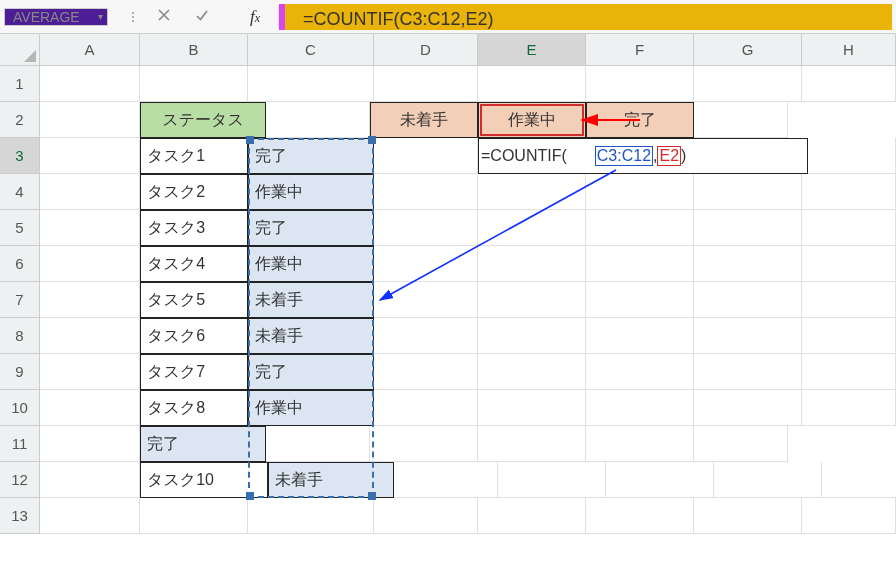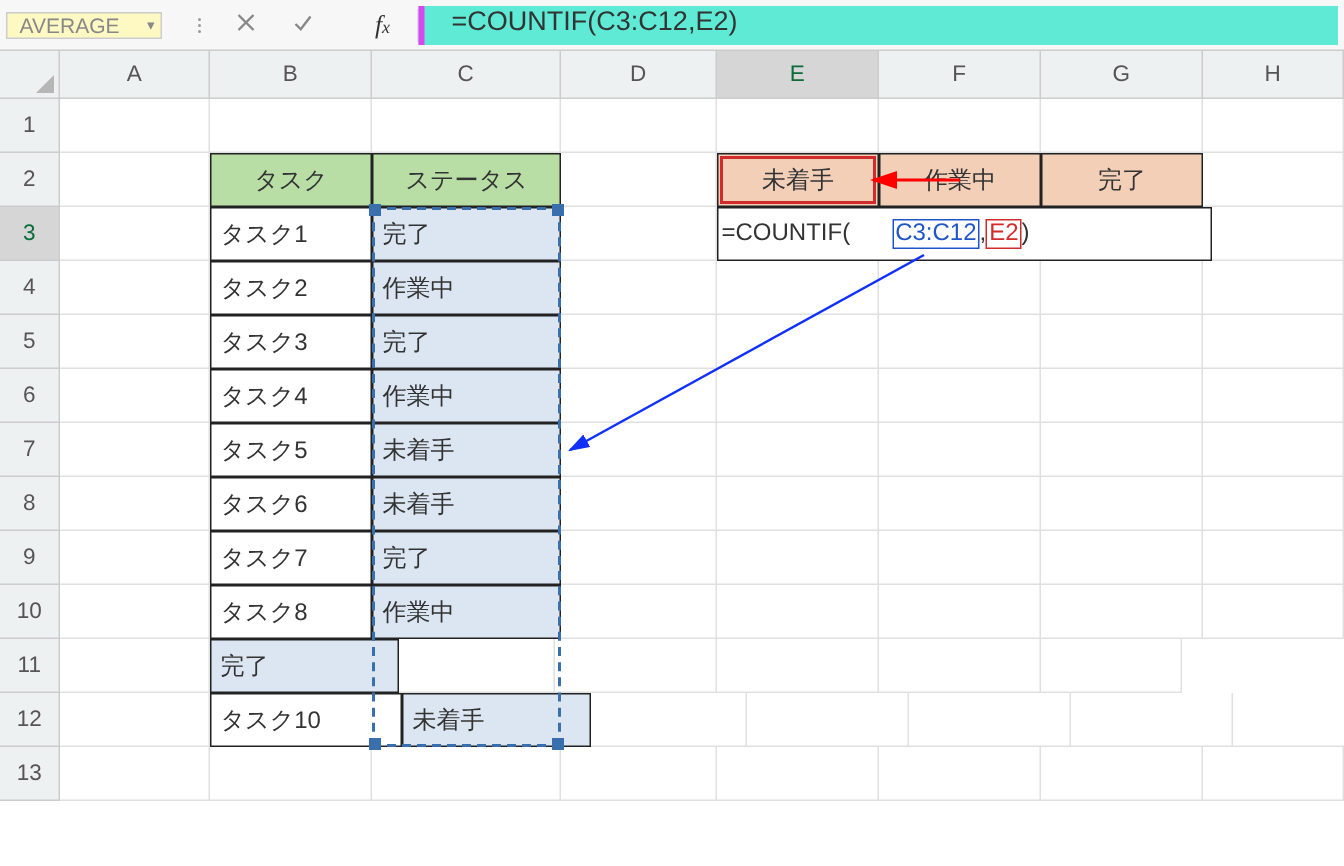--- a/index.html
+++ b/index.html
@@ -18,21 +18,21 @@
     display: flex;
     align-items: center;
     height: 34px;
     border-bottom: 1px solid #ccc;
     background: #f7f7f7;
     padding: 0 4px;
   }
   .name-box {
     width: 104px;
     height: 18px;
-    background: #fef9c3;
+    background: #4c1d95;
     border: 1px solid #ccc;
     display: flex;
     align-items: center;
     justify-content: space-between;
     padding: 0 4px 0 8px;
     color: #888;
     font-size: 14px;
     text-align: center;
   }
   .name-box .chev { font-size: 10px; color: #888; }
@@ -59,24 +59,24 @@
     margin-left: 18px;
     margin-right: 18px;
   }
   .formula-sep {
     width: 1px; height: 22px; background: #ddd;
   }
   .formula-text-wrap {
     flex: 1;
     height: 26px;
     display: flex;
-    align-items: flex-start;
+    align-items: flex-end;
     padding-left: 18px;
-    background: #5eead4;
-    border-left: 4px solid #d946ef;
+    background: #eab308;
+    border-left: 6px solid #d946ef;
     font-size: 18px;
     color: #333;
   }
 
   
   .sheet {
     position: relative;
     background: #fff;
   }
   .corner {
@@ -285,21 +285,20 @@
         <div class="cell col-B" style="width: 108px;"></div>
         <div class="cell col-C" style="width: 126px;"></div>
         <div class="cell col-D" style="width: 104px;"></div>
         <div class="cell col-E" style="width: 108px;"></div>
         <div class="cell col-F" style="width: 108px;"></div>
         <div class="cell col-G" style="width: 108px;"></div>
         <div class="cell col-H" style="width: 94px;"></div>
       </div>
       <div class="row">
         <div class="cell col-A" style="width: 100px;"></div>
-        <div class="cell col-B hdr-green" style="width: 108px;">タスク</div>
         <div class="cell col-C hdr-green" style="width: 126px;">ステータス</div>
         <div class="cell col-D" style="width: 104px;"></div>
         <div class="cell col-E hdr-pink" style="width: 108px;">未着手</div>
         <div class="cell col-F hdr-pink" style="width: 108px;">作業中</div>
         <div class="cell col-G hdr-pink" style="width: 108px;">完了</div>
         <div class="cell col-H" style="width: 94px;"></div>
       </div>
       <div class="row">
         <div class="cell col-A" style="width: 100px;"></div>
         <div class="cell col-B bordered" style="width: 108px;">タスク1</div>

